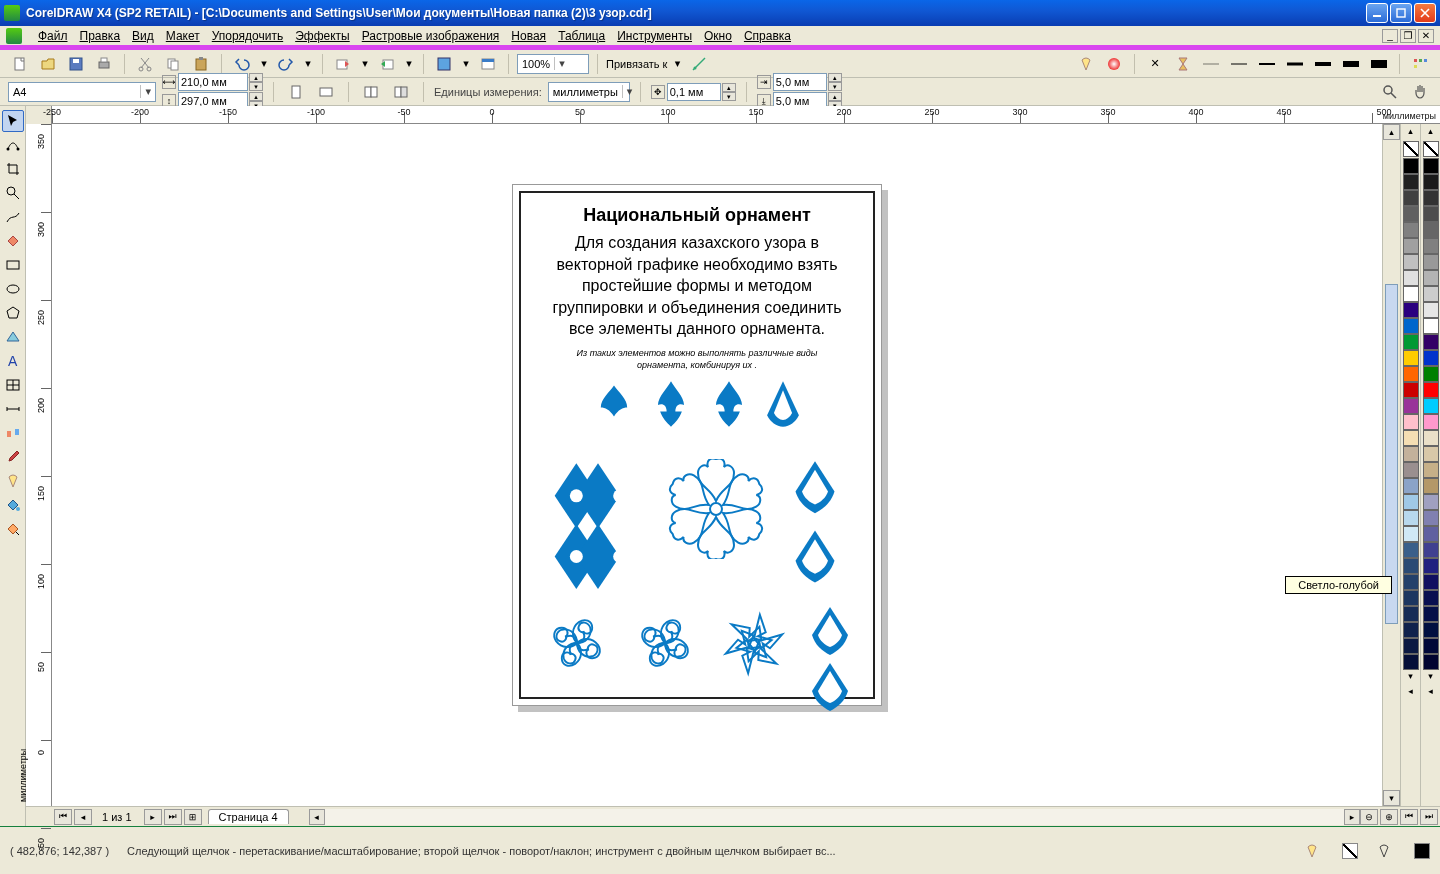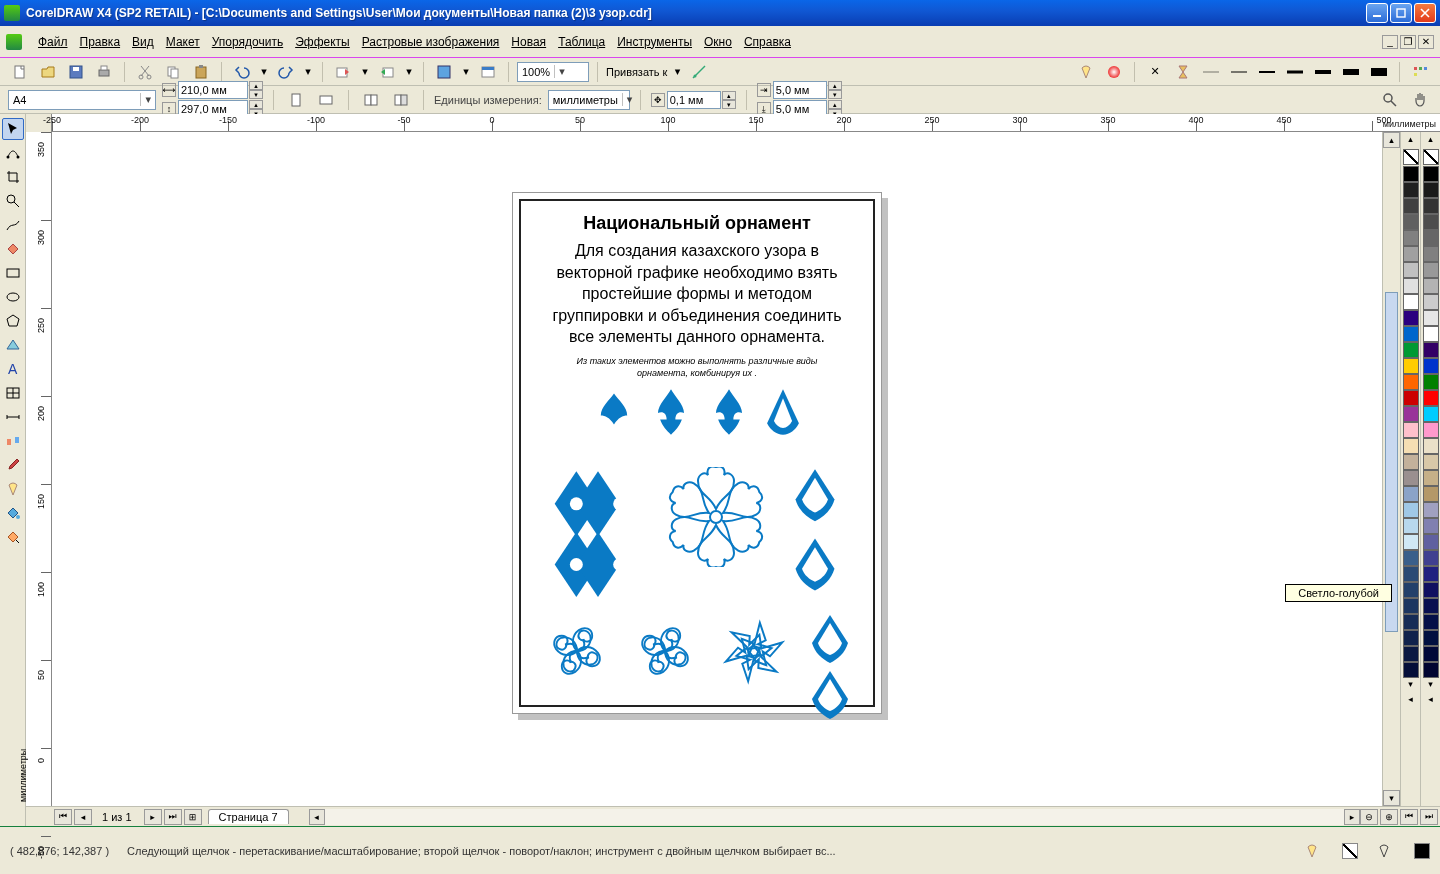--- a/index.html
+++ b/index.html
@@ -8,21 +8,21 @@
 
 .titlebar { height: 26px; background: linear-gradient(#0a66e8, #1058d4 40%, #0a3db2); display: flex; align-items: center; padding: 0 4px; color: #fff; font-size: 12px; font-weight: bold; }
 .titlebar .app-icon { width: 16px; height: 16px; background: linear-gradient(#5c1, #284); border-radius: 2px; margin-right: 6px; }
 .titlebar .title-text { flex: 1; text-shadow: 1px 1px 1px rgba(0,0,0,0.3); }
 .titlebar .winbtn { width: 22px; height: 20px; margin-left: 2px; border: 1px solid #fff; border-radius: 3px; display: flex; align-items: center; justify-content: center; font-size: 12px; font-weight: bold; cursor: pointer; }
 .titlebar .min, .titlebar .max { background: linear-gradient(#6aa5f0,#2b6cd8); }
 .titlebar .close { background: linear-gradient(#f77b3f,#e23b1b); }
 .winbtn svg { width: 12px; height: 12px; }
 
 
-.menubar { height: 32px; background: #ece9d8; display: flex; align-items: center; padding: 0 6px; font-size: 12px; border-bottom: 1px solid #d946ef; }
+.menubar { height: 24px; background: #ece9d8; display: flex; align-items: center; padding: 0 6px; font-size: 12px; border-bottom: 5px solid #d946ef; }
 .menubar .app-icon2 { width: 16px; height: 16px; background: linear-gradient(#5c1,#284); border-radius: 2px; margin-right: 10px; }
 .menubar .menu-item { padding: 2px 6px; cursor: pointer; }
 .menubar .menu-item u { text-decoration: underline; }
 .menubar .grow { flex: 1; }
 .menubar .mdi-btn { width: 16px; height: 14px; margin-left: 2px; border: 1px solid #9a9a9a; background: #ece9d8; cursor: pointer; display:flex;align-items:center;justify-content:center;font-size:10px;}
 
 
 .toolbar { height: 28px; background: #ece9d8; display: flex; align-items: center; padding: 0 8px; gap: 4px; border-bottom: 1px solid #bfbfb2; font-size:11px; }
 .tbtn { width: 24px; height: 22px; border: 1px solid transparent; display: flex; align-items: center; justify-content: center; cursor: pointer; border-radius: 2px; }
 .tbtn svg { width: 16px; height: 16px; }
@@ -777,21 +777,21 @@
     </div>
 
     <div class="pagetabs">
       <div style="width:26px"></div>
       <div class="navbtn">⏮</div>
       <div class="navbtn">◂</div>
       <span class="pageinfo">1 из 1</span>
       <div class="navbtn">▸</div>
       <div class="navbtn">⏭</div>
       <div class="navbtn">⊞</div>
-      <div class="tab">Страница 7</div>
+      <div class="tab">Страница 4</div>
       <div class="hscroll">
         <div class="sbtn">◂</div>
         <div class="track"></div>
         <div class="sbtn">▸</div>
       </div>
       <div class="zbtn">⊖</div>
       <div class="zbtn">⊕</div>
       <div class="zbtn">⏮</div>
       <div class="zbtn">⏭</div>
     </div>

